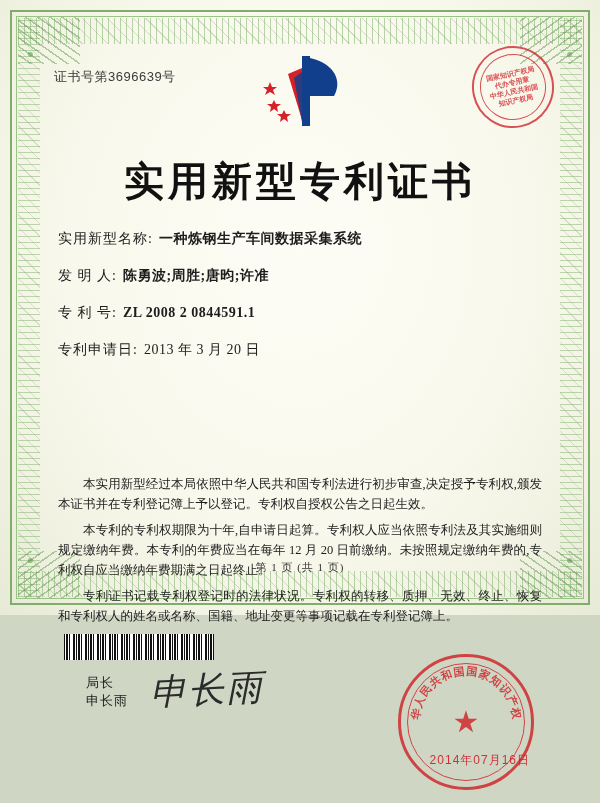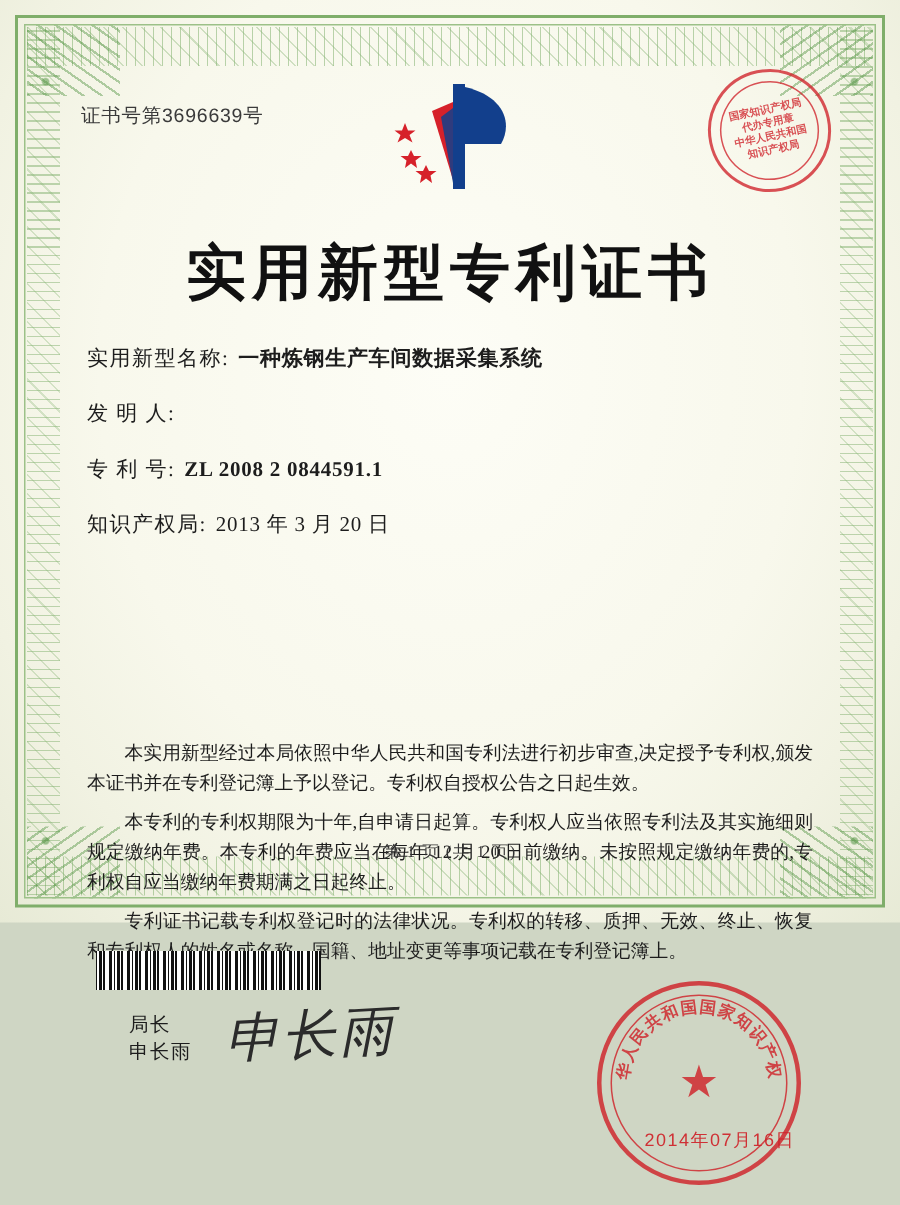--- a/index.html
+++ b/index.html
@@ -96,21 +96,21 @@
   }
   .field-label{
     white-space:nowrap;letter-spacing:1px;
   }
   .field-value{
     margin-left:6px;letter-spacing:.5px;
   }
   .field-row.bold .field-value{font-weight:bold;}
   .paras{
     position:absolute;left:18px;right:18px;top:440px;
-    font-size:12.5px;line-height:20px;color:#1d1d1d;text-align:justify;margin-top:18px;
+    font-size:12.5px;line-height:20px;color:#1d1d1d;text-align:justify;
   }
   .paras p{margin:0 0 6px 0;text-indent:2em;}
   .barcode{
     position:absolute;left:24px;top:600px;width:150px;height:26px;
     background:repeating-linear-gradient(90deg,
       #111 0 1px, #fff 1px 2px, #111 2px 4px, #fff 4px 5px,
       #111 5px 6px, #fff 6px 9px, #111 9px 11px, #fff 11px 12px);
   }
   .signature-block{
     position:absolute;left:24px;top:640px;font-size:13px;color:#1d1d1d;
@@ -198,27 +198,28 @@
 
     <div class="title">实用新型专利证书</div>
 
     <div class="fields">
       <div class="field-row bold">
         <span class="field-label">实用新型名称:</span>
         <span class="field-value">一种炼钢生产车间数据采集系统</span>
       </div>
       <div class="field-row bold">
         <span class="field-label">发 明 人:</span>
+        <span class="field-value">陈勇波;周胜;唐昀;许准</span>
       </div>
       <div class="field-row bold">
         <span class="field-label">专 利 号:</span>
         <span class="field-value">ZL 2008 2 0844591.1</span>
       </div>
       <div class="field-row">
-        <span class="field-label">知识产权局:</span>
+        <span class="field-label">专利申请日:</span>
         <span class="field-value">2013 年 3 月 20 日</span>
       </div>
     </div>
 
     <div class="paras">
       <p>本实用新型经过本局依照中华人民共和国专利法进行初步审查,决定授予专利权,颁发本证书并在专利登记簿上予以登记。专利权自授权公告之日起生效。</p>
       <p>本专利的专利权期限为十年,自申请日起算。专利权人应当依照专利法及其实施细则规定缴纳年费。本专利的年费应当在每年 12 月 20 日前缴纳。未按照规定缴纳年费的,专利权自应当缴纳年费期满之日起终止。</p>
       <p>专利证书记载专利权登记时的法律状况。专利权的转移、质押、无效、终止、恢复和专利权人的姓名或名称、国籍、地址变更等事项记载在专利登记簿上。</p>
     </div>
 

